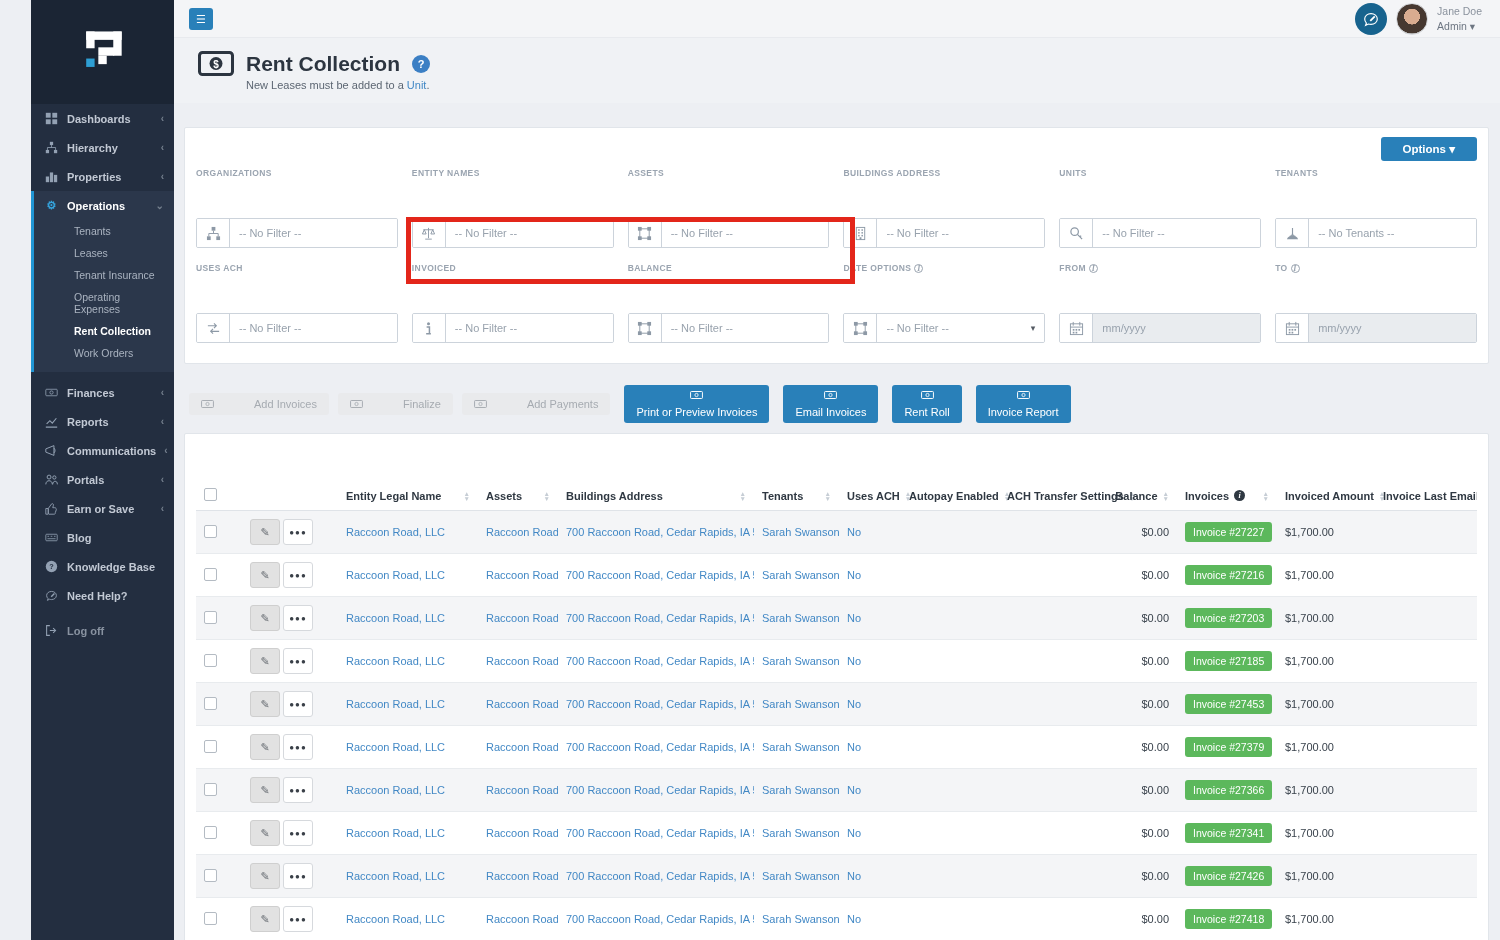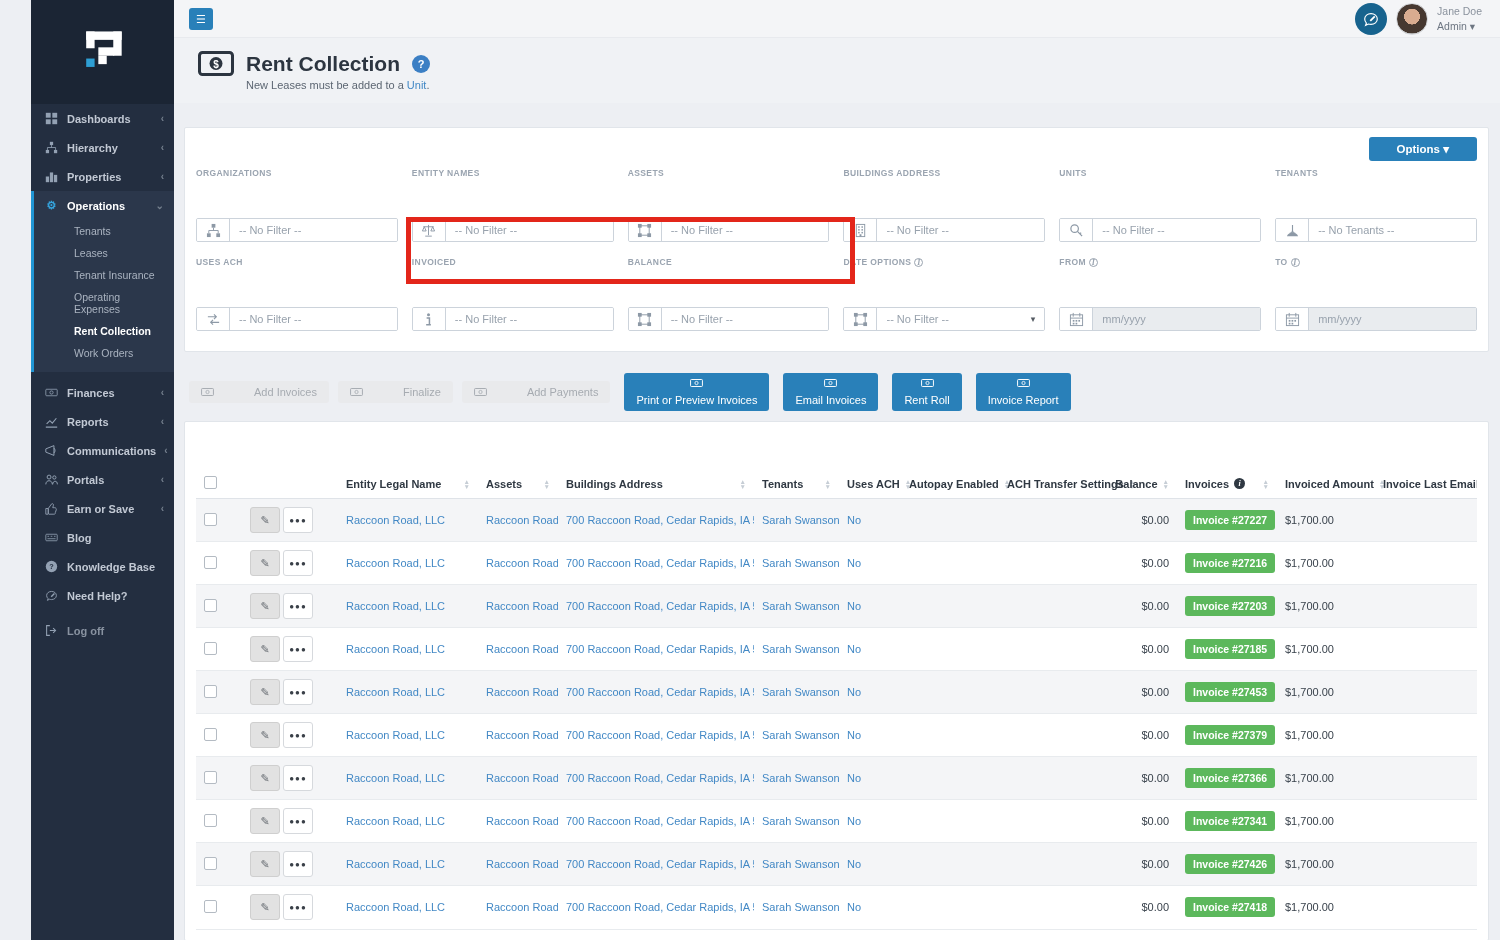--- a/index.html
+++ b/index.html
@@ -42,27 +42,27 @@
                  display:flex; align-items:center; justify-content:center; cursor:pointer; }
   .subtitle { font-size:11px; color:#5c6672; margin:3px 0 0 48px; }
   .subtitle a { color:#4288c5; text-decoration:none; cursor:pointer; }
 
   .content { flex:1; padding:24px 11px 0 10px; overflow:hidden; }
   .card { background:#fff; border:1px solid #e1e5ea; border-radius:2px; }
 
   
   .filters-card { position:relative; padding:10px 11px 20px; }
   .options-btn { position:absolute; top:9px; right:11px; background:#2980b9; color:#fff; border:none; border-radius:3px;
-                 font-size:11.5px; font-weight:bold; padding:5px 28px; cursor:pointer; font-family:inherit; }
+                 font-size:11.5px; font-weight:bold; padding:5px 22px; cursor:pointer; font-family:inherit; }
   .filter-grid { display:grid; grid-template-columns:repeat(6,1fr); column-gap:14px; row-gap:15px; margin-top:30px; }
   .f-label { font-size:8.5px; font-weight:bold; letter-spacing:.4px; color:#9aa4b0; text-transform:uppercase; margin-bottom:7px;
              display:flex; align-items:center; gap:3px; }
   .f-info { font-size:8px; color:#9aa4b0; border:1px solid #9aa4b0; border-radius:50%; width:9px; height:9px; line-height:8px;
             text-align:center; display:inline-block; font-style:italic; font-family:"Liberation Serif", serif; }
-  .f-control { display:flex; height:24px; border:1px solid #ccd3db; background:#fff; border-radius:2px; overflow:hidden; cursor:pointer;margin-top:40px; }
+  .f-control { display:flex; height:30px; border:1px solid #ccd3db; background:#fff; border-radius:2px; overflow:hidden; cursor:pointer;margin-top:40px; }
   .f-icon { width:33px; min-width:33px; border-right:1px solid #ccd3db; display:flex; align-items:center; justify-content:center; color:#8d99a6; background:#fff; }
   .f-icon svg { width:15px; height:15px; }
   .f-value { flex:1; display:flex; align-items:center; padding:0 9px; font-size:11px; color:#98a2ad; background:#fff; }
   .f-control.disabled .f-value { background:#e9ecef; }
   .f-caret { display:flex; align-items:center; padding-right:9px; color:#555b63; font-size:9px; background:#fff; }
   .annotation-box { position:absolute; left:221px; top:89px; width:449px; height:67px; border:5px solid #e3261a; pointer-events:none; z-index:5; }
 
   
   .actions-row { display:flex; align-items:center; gap:9px; margin:21px 0 10px 5px; }
   .btn { border:none; border-radius:3px; font-size:11px; font-family:inherit; padding:5px 12px; display:flex; align-items:center; gap:6px; cursor:pointer; }
@@ -88,21 +88,21 @@
   td { font-size:11px; padding:6px 8px; height:43px; border-top:1px solid #e8ebee; white-space:nowrap; overflow:hidden; }
   tbody tr:nth-child(odd) { background:#f4f5f7; }
   tbody tr:nth-child(even) { background:#fff; }
   td a { color:#4288c5; text-decoration:none; cursor:pointer; }
   .cb { display:inline-block; width:13px; height:13px; border:1px solid #b4bbc3; border-radius:2px; background:#fff; cursor:pointer; }
   .row-actions { display:flex; gap:3px; }
   .mini-btn { width:30px; height:26px; border-radius:3px; display:flex; align-items:center; justify-content:center; cursor:pointer; font-size:11px; }
   .mini-btn.edit { background:#e2e2e2; border:1px solid #cfcfcf; color:#6a6f75; }
   .mini-btn.more { background:#fff; border:1px solid #d6d9dd; color:#3a4048; font-weight:bold; letter-spacing:1px; }
   .num { text-align:right; }
-  .badge { display:inline-block; background:#5cb85c; color:#fff; font-size:10.5px; font-weight:bold; border-radius:3px; padding:4px 8px; cursor:pointer; }
+  .badge { display:inline-block; background:#5cb85c; color:#fff; font-size:10.5px; font-weight:normal; border-radius:3px; padding:4px 8px; cursor:pointer; }
   .info-dot { display:inline-flex; width:11px; height:11px; border-radius:50%; background:#2f3842; color:#fff; font-size:8px;
               align-items:center; justify-content:center; font-family:"Liberation Serif", serif; font-style:italic; }
   .showing { font-size:11px; font-weight:bold; color:#2f3842; padding:9px 0 2px 2px; }
 
   .page-footer { padding:13px 0 0 10px; font-size:10px; color:#6a737d; }
 </style>
 </head>
 <body>
 
 <div class="app">

